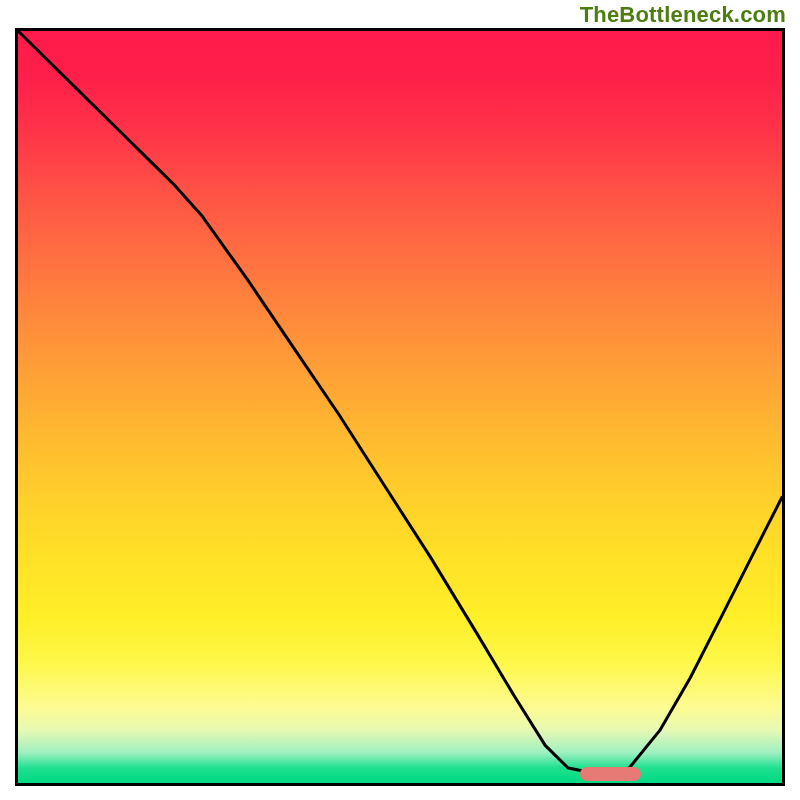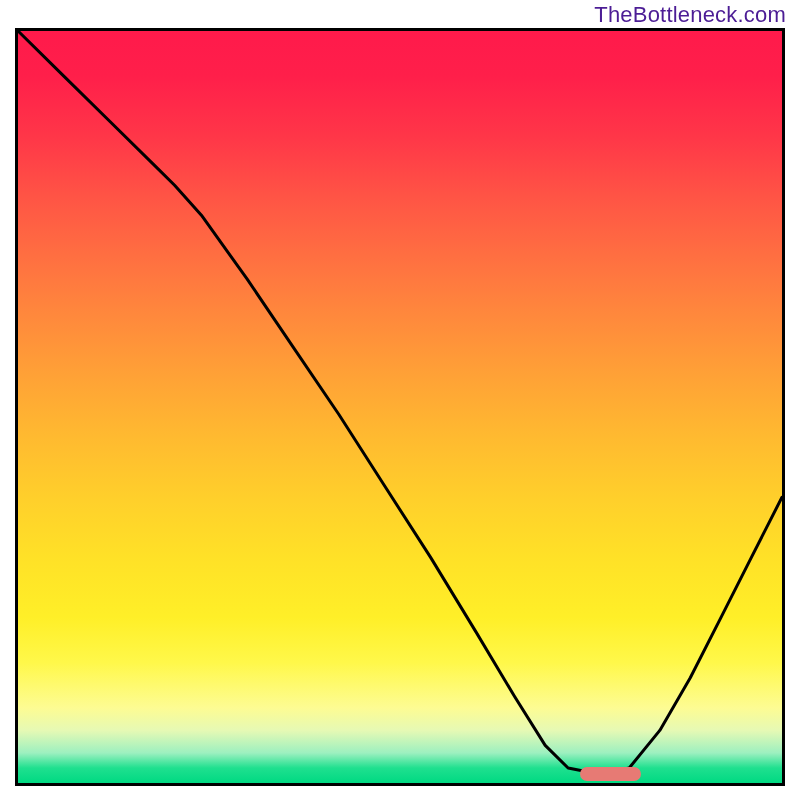--- a/index.html
+++ b/index.html
@@ -14,22 +14,22 @@
   .stage {
     position: relative;
     width: 800px;
     height: 800px;
   }
   .watermark {
     position: absolute;
     top: 2px;
     right: 14px;
     font-size: 22px;
-    font-weight: normal;
-    color: #4c1d95;
+    font-weight: bold;
+    color: #4d7c0f;
     letter-spacing: 0.2px;
     z-index: 10;
   }
   .frame {
     position: absolute;
     left: 15px;
     top: 28px;
     width: 770px;
     height: 758px;
     border: 3px solid #000000;

